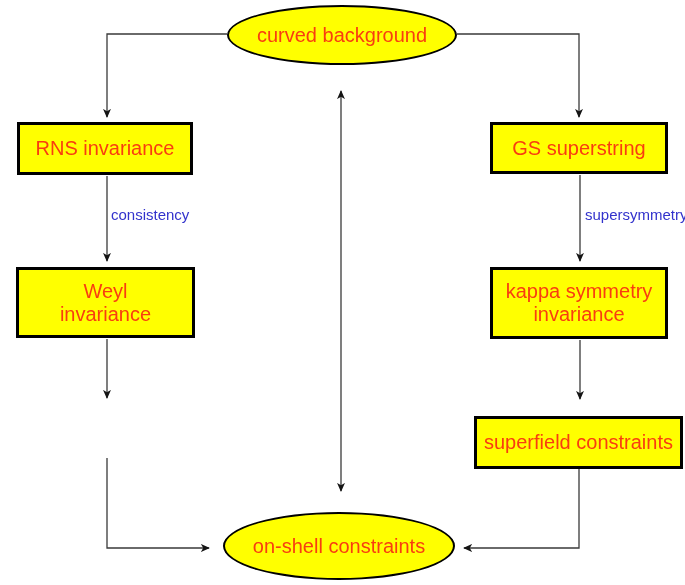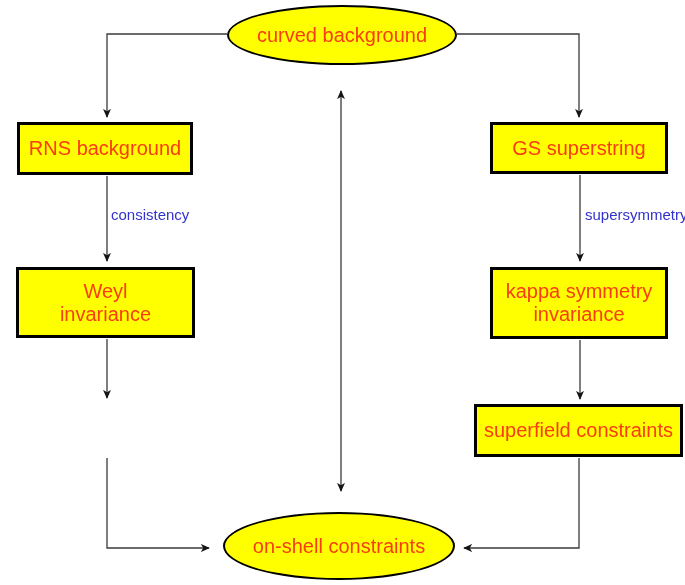--- a/index.html
+++ b/index.html
@@ -49,21 +49,21 @@
     <path class="edge" d="M107,458 V548 H209" marker-end="url(#ah)"></path>
     <path class="edge" d="M579,458 V548 H464" marker-end="url(#ah)"></path>
     <path class="edge" d="M341,91 V491" marker-start="url(#ah)" marker-end="url(#ah)"></path>
   </svg>
 
   <div class="node ellipse" style="left:227px;top:5px;width:230px;height:60px;">
     <span>curved background</span>
   </div>
 
   <div class="node" style="left:17px;top:122px;width:176px;height:53px;">
-    <span>RNS background</span>
+    <span>RNS invariance</span>
   </div>
 
   <div class="node" style="left:490px;top:122px;width:178px;height:52px;">
     <span>GS superstring</span>
   </div>
 
   <span class="edge-label" style="left:111px;top:206px;">consistency</span>
 
   <span class="edge-label" style="left:585px;top:206px;">supersymmetry</span>
 
@@ -71,21 +71,21 @@
     <span>Weyl</span>
     <span>invariance</span>
   </div>
 
   <div class="node" style="left:490px;top:267px;width:178px;height:72px;">
     <span>kappa symmetry</span>
     <span>invariance</span>
   </div>
 
 
-  <div class="node" style="left:474px;top:404px;width:209px;height:53px;">
+  <div class="node" style="left:474px;top:416px;width:209px;height:53px;">
     <span>superfield constraints</span>
   </div>
 
   <div class="node ellipse" style="left:223px;top:512px;width:232px;height:68px;">
     <span>on-shell constraints</span>
   </div>
 
 </div>
 
 </body></html>

